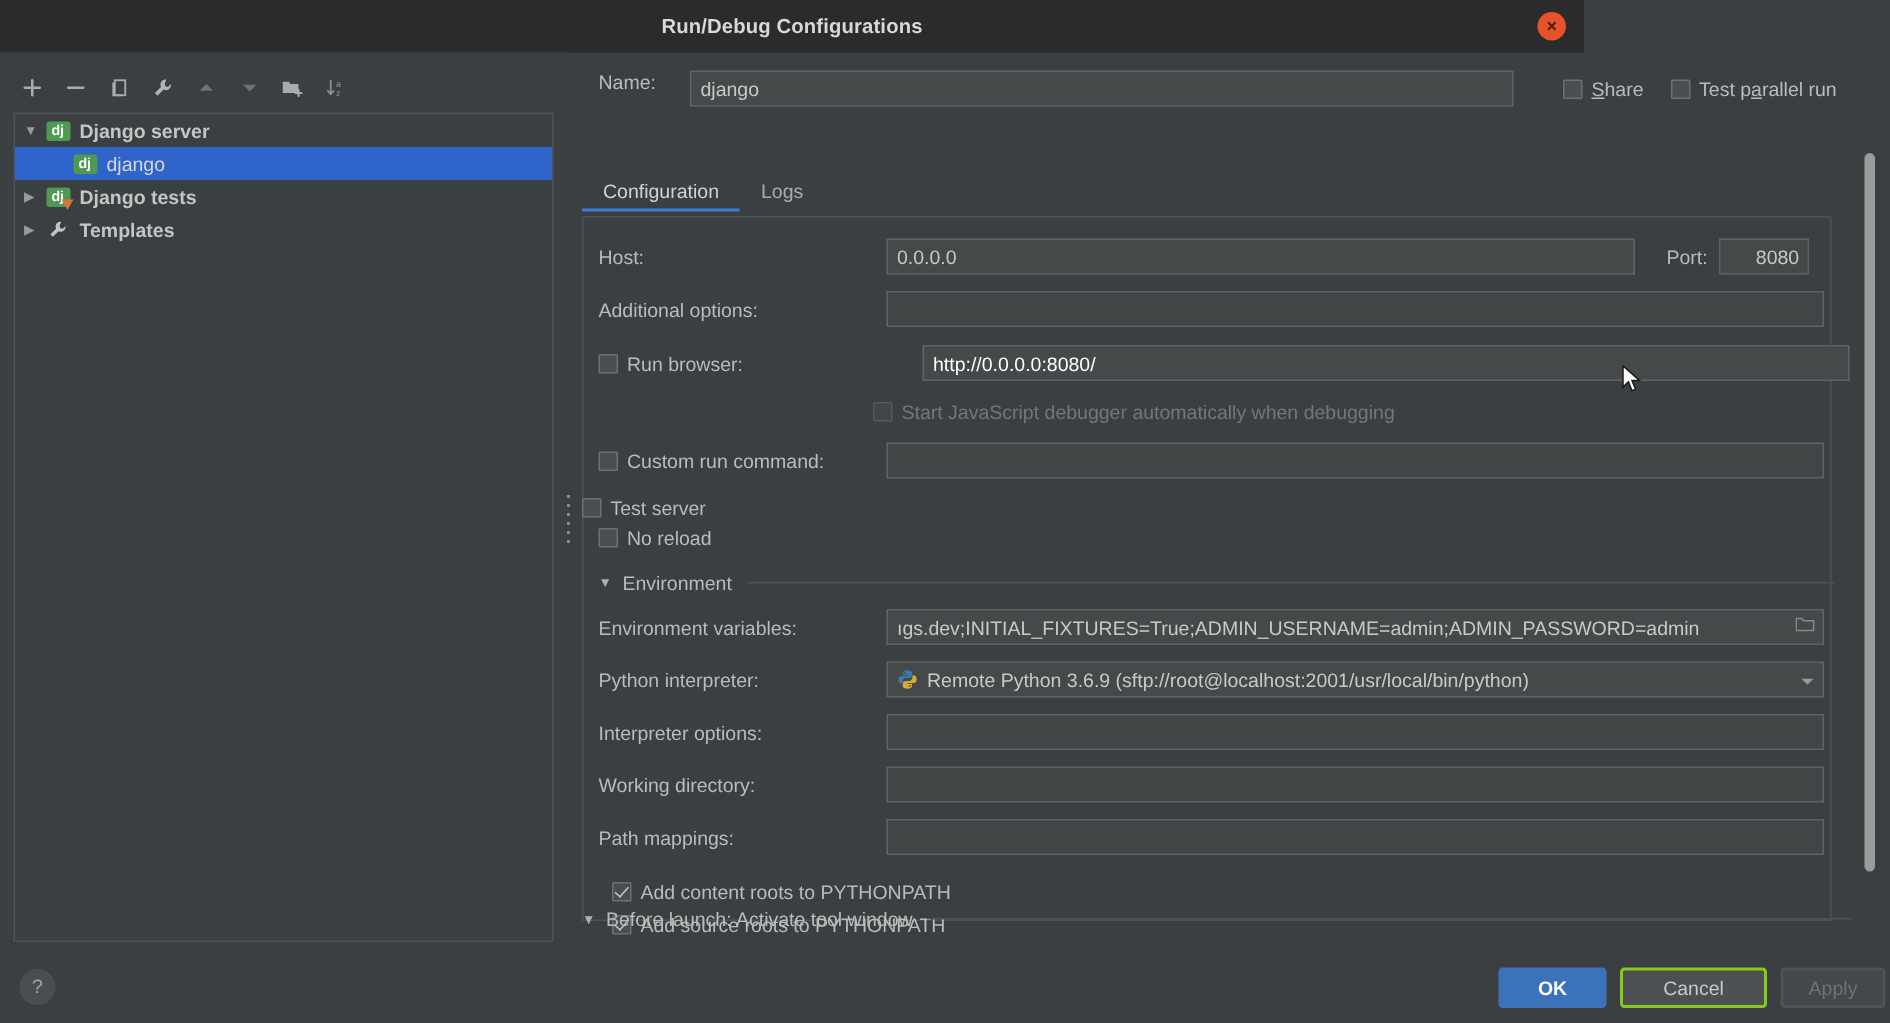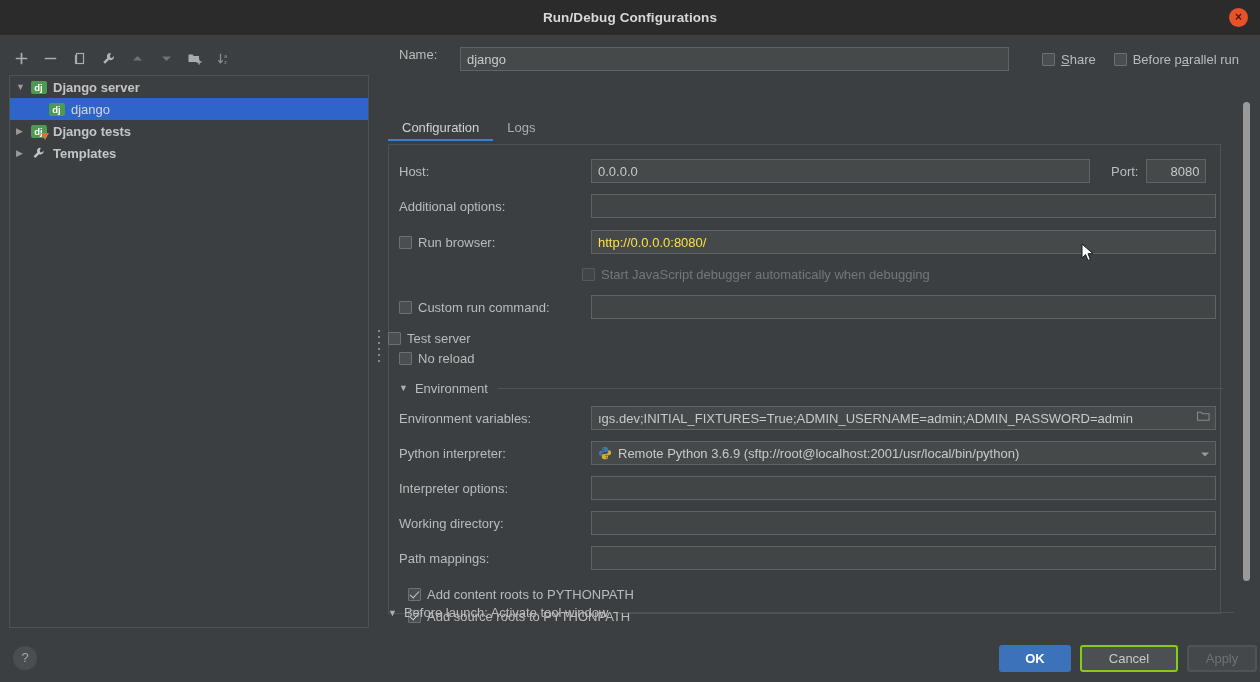--- a/index.html
+++ b/index.html
@@ -16,21 +16,21 @@
     overflow: hidden;
     font-size: 13px;
     color: #bbbbbb;
     user-select: none;
   }
 
   
   .titlebar {
     position: absolute;
     left: 0; top: 0;
-    width: 1260px; height: 35px;
+    width: 1056px; height: 35px;
     background: #2b2b2b;
     display: flex;
     align-items: center;
     justify-content: center;
   }
   .titlebar-text {
     color: #d8d8d8;
     font-size: 13.5px;
     font-weight: bold;
     letter-spacing: 0.1px;
@@ -180,21 +180,21 @@
     box-sizing: border-box;
     height: 24px;
     color: #c9c9c9;
     font-size: 13px;
     font-family: "Liberation Sans", sans-serif;
     padding: 0 6px;
     display: flex;
     align-items: center;
     outline: none;
   }
-  .text-input.placeholder { color: #fde047; }
+  .text-input.placeholder { color: #ffffff; margin-left: 24px; }
   .text-input.empty { background: #414546; }
 
   .cb-wrap {
     display: flex;
     align-items: center;
     cursor: pointer;
     white-space: nowrap;
   }
   .cb {
     width: 13px; height: 13px;
@@ -474,21 +474,21 @@
 
     <div class="name-row">
       <span class="label lbl-name">Name:</span>
       <div class="text-input" style="width:549px;">django</div>
       <div class="cb-wrap" style="margin-left:33px;">
         <span class="cb"></span>
         <span class="label"><span class="u">S</span><span>hare</span></span>
       </div>
       <div class="cb-wrap" style="margin-left:18px;">
         <span class="cb"></span>
-        <span class="label"><span>Before p</span><span class="u">a</span><span>rallel run</span></span>
+        <span class="label"><span>Test p</span><span class="u">a</span><span>rallel run</span></span>
       </div>
     </div>
 
     <div class="tabs">
       <div class="tab active">Configuration</div>
       <div class="tab">Logs</div>
     </div>
 
     <div class="content-box"></div>
 

